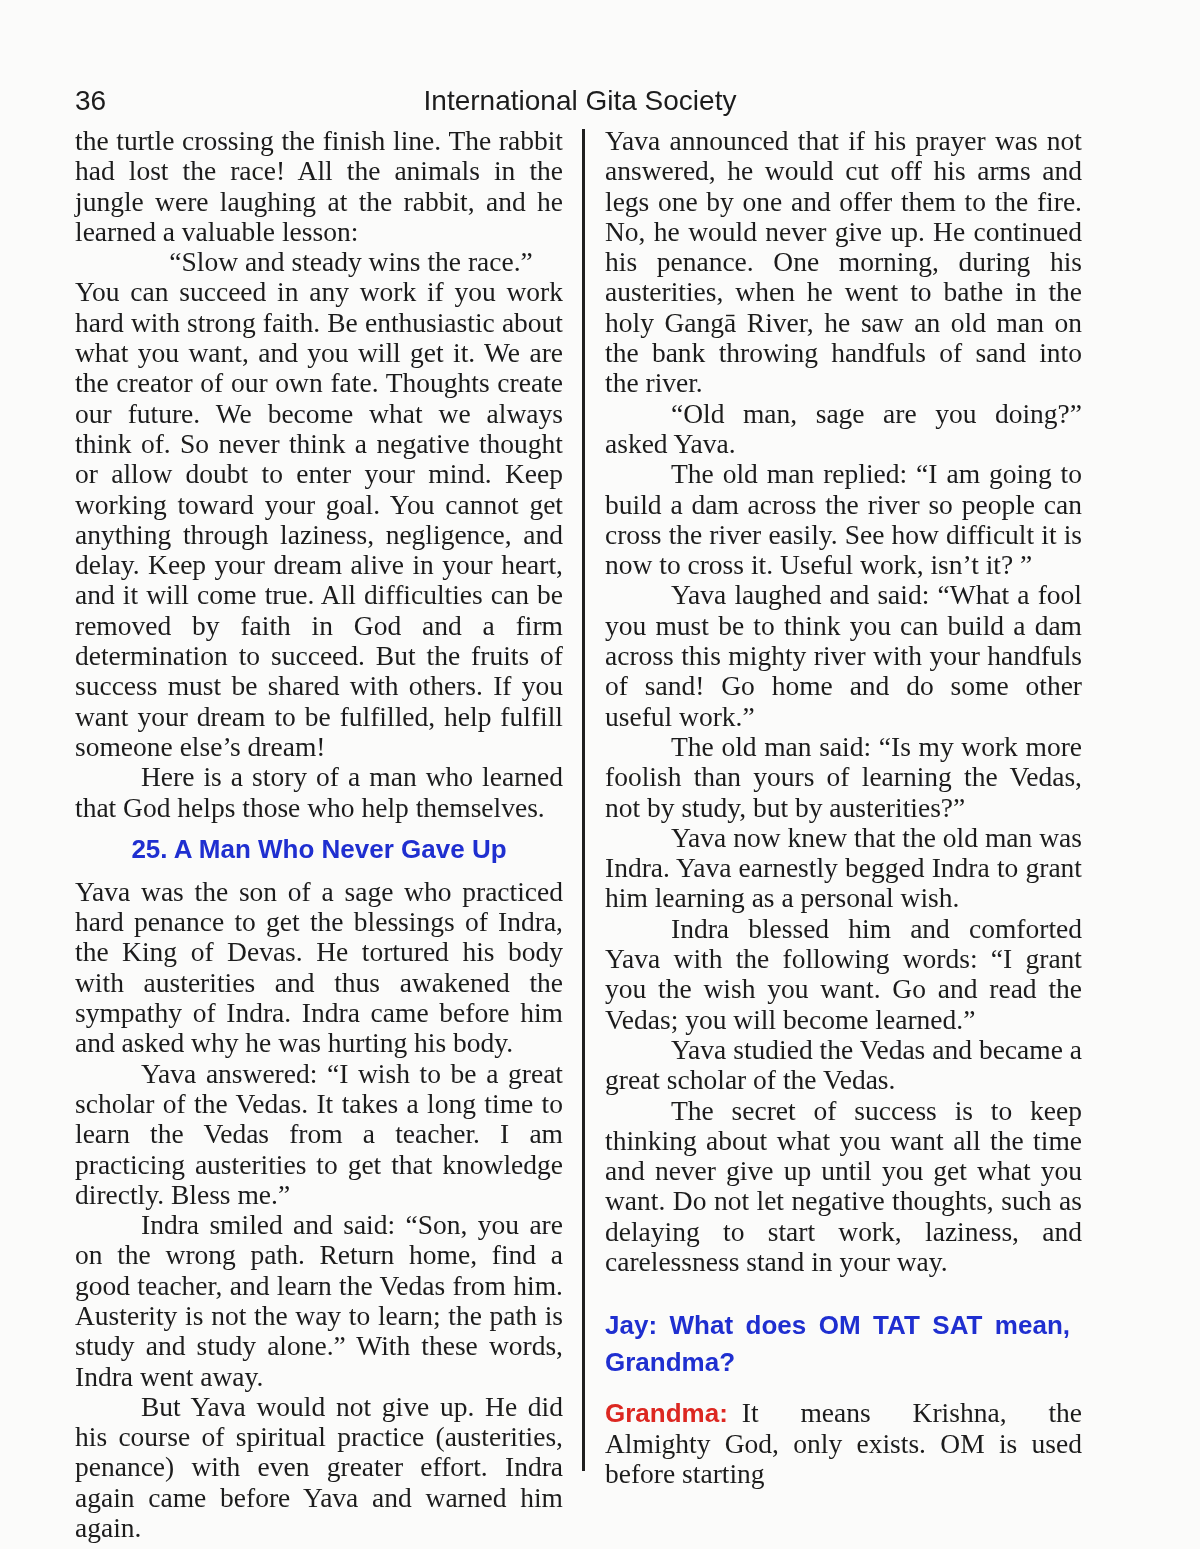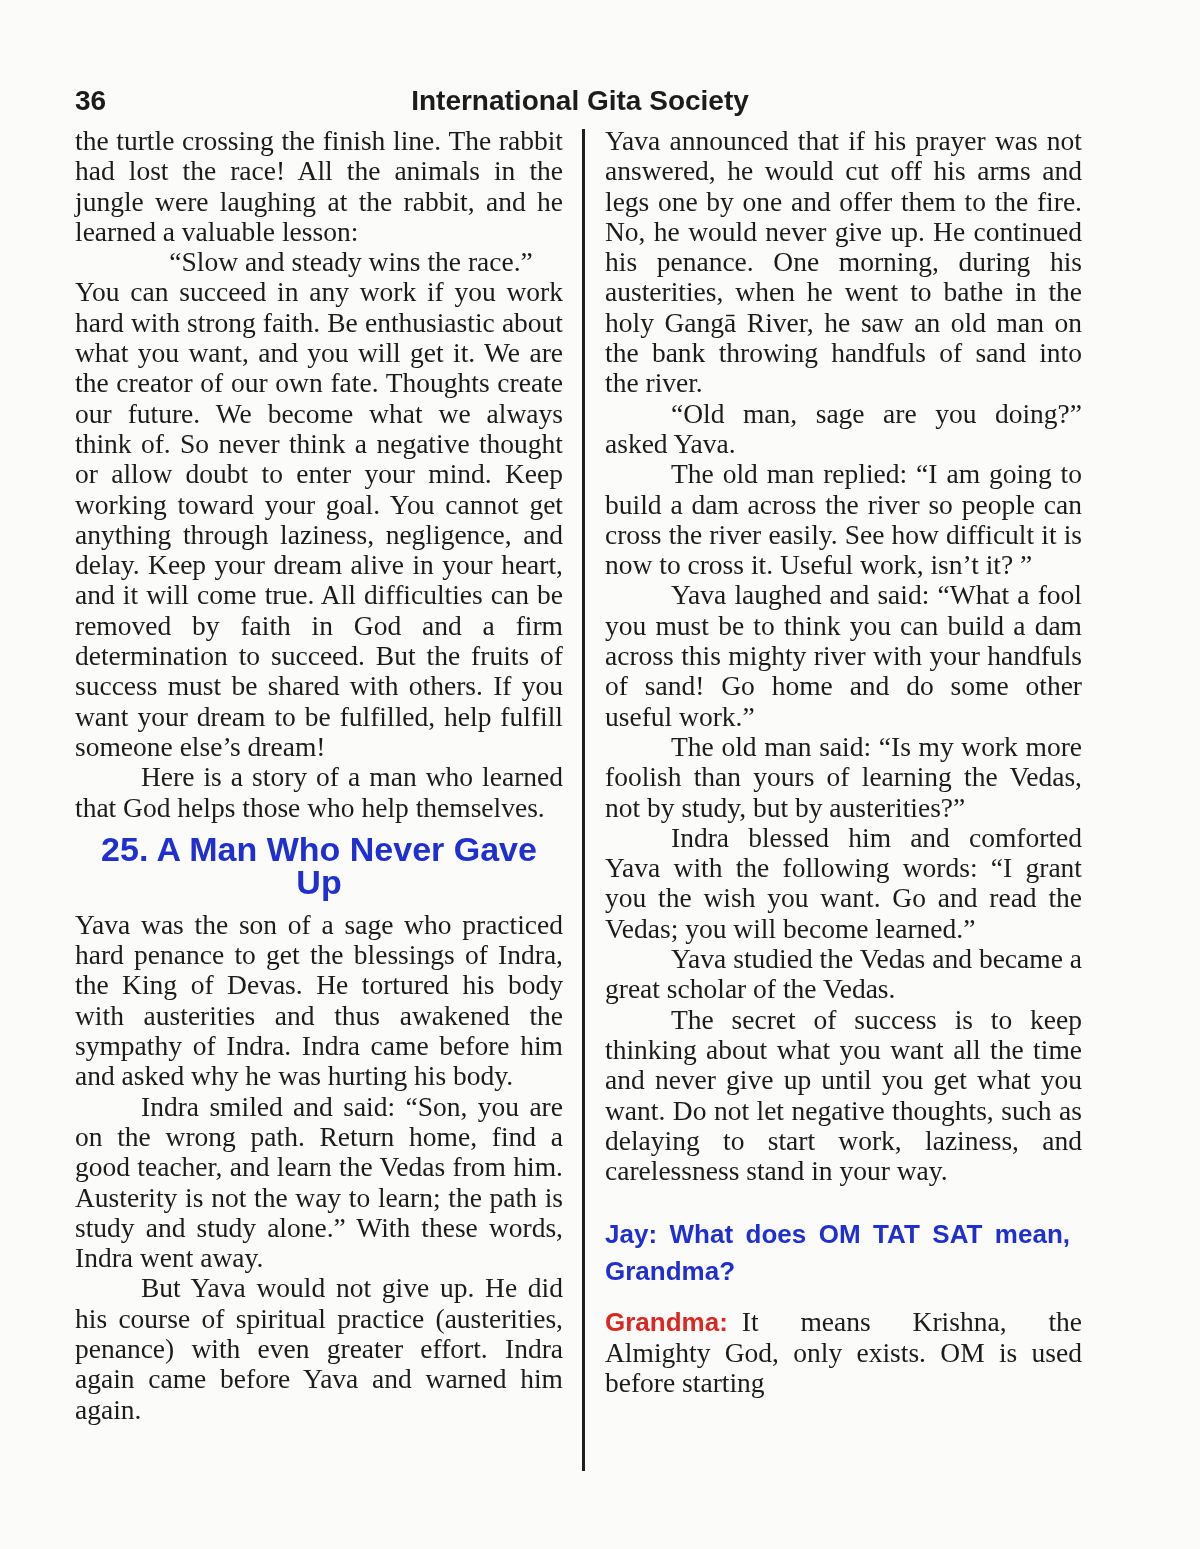--- a/index.html
+++ b/index.html
@@ -13,41 +13,41 @@
     position:relative;
     width:1200px;height:1549px;
     background:var(--paper);
     color:var(--ink);
     font-family:"Liberation Serif", serif;
     overflow:hidden;
   }
   .page-header{
     position:absolute;left:75px;top:84px;width:1010px;height:34px;
     font-family:"Liberation Sans", sans-serif;
-    font-weight:bold;font-size:28px;line-height:34px;
+    font-weight:normal;font-size:28px;line-height:34px;
   }
   .page-num{position:absolute;left:0;top:0;}
   .page-title{display:block;text-align:center;}
   .columns{
     position:absolute;left:75px;top:126px;
     display:flex;align-items:flex-start;
   }
   .col{font-size:27.5px;line-height:30.3px;text-align:justify;}
   .col-left{width:488px;}
   .divider{width:3px;height:1342px;background:#1f1f1f;margin-left:19px;margin-top:3px;}
   .col-right{width:477px;margin-left:20px;}
   p.body{margin:0;}
   p.indent{text-indent:66px;}
   p.quote-line{margin:0;text-indent:64px;text-align:center;}
   .gap-above{margin-top:25px;}
   h2{padding:0;}
   .story-heading{
     margin:10px 0 11px 0;
     font-family:"Liberation Sans", sans-serif;
-    font-weight:bold;font-size:34px;line-height:33px;
+    font-weight:bold;font-size:26px;line-height:33px;
     color:var(--blue);text-align:center;
   }
   .question-heading{
     margin:30px 12px 17px 0;
     font-family:"Liberation Sans", sans-serif;
     font-weight:bold;font-size:26px;line-height:37px;
     color:var(--blue);text-align:justify;
   }
   .speaker-label{
     font-family:"Liberation Sans", sans-serif;
@@ -68,32 +68,34 @@
 
   <div class="columns">
 
     <div class="col col-left">
       <p class="body">the turtle crossing the finish line. The rabbit had lost the race! All the animals in the jungle were laughing at the rabbit, and he learned a valuable lesson:</p>
       <p class="quote-line">“Slow and steady wins the race.”</p>
       <p class="body">You can succeed in any work if you work hard with strong faith. Be enthusiastic about what you want, and you will get it. We are the creator of our own fate. Thoughts create our future. We become what we always think of. So never think a negative thought or allow doubt to enter your mind. Keep working toward your goal. You cannot get anything through laziness, negligence, and delay. Keep your dream alive in your heart, and it will come true. All difficulties can be removed by faith in God and a firm determination to succeed. But the fruits of success must be shared with others. If you want your dream to be fulfilled, help fulfill someone else’s dream!</p>
       <p class="body indent">Here is a story of a man who learned that God helps those who help themselves.</p>
       <h2 class="story-heading">25. A Man Who Never Gave Up</h2>
       <p class="body">Yava was the son of a sage who practiced hard penance to get the blessings of Indra, the King of Devas. He tortured his body with austerities and thus awakened the sympathy of Indra. Indra came before him and asked why he was hurting his body.</p>
+      <p class="body indent gap-above">Yava answered: “I wish to be a great scholar of the Vedas. It takes a long time to learn the Vedas from a teacher. I am practicing austerities to get that knowledge directly. Bless me.”</p>
       <p class="body indent">Indra smiled and said: “Son, you are on the wrong path. Return home, find a good teacher, and learn the Vedas from him. Austerity is not the way to learn; the path is study and study alone.” With these words, Indra went away.</p>
       <p class="body indent">But Yava would not give up. He did his course of spiritual practice (austerities, penance) with even greater effort. Indra again came before Yava and warned him again.</p>
     </div>
 
     <div class="divider"></div>
 
     <div class="col col-right">
       <p class="body">Yava announced that if his prayer was not answered, he would cut off his arms and legs one by one and offer them to the fire. No, he would never give up. He continued his penance. One morning, during his austerities, when he went to bathe in the holy Gangā River, he saw an old man on the bank throwing handfuls of sand into the river.</p>
       <p class="body indent">“Old man, sage are you doing?” asked Yava.</p>
       <p class="body indent">The old man replied: “I am going to build a dam across the river so people can cross the river easily. See how difficult it is now to cross it. Useful work, isn’t it? ”</p>
       <p class="body indent">Yava laughed and said: “What a fool you must be to think you can build a dam across this mighty river with your handfuls of sand! Go home and do some other useful work.”</p>
       <p class="body indent">The old man said: “Is my work more foolish than yours of learning the Vedas, not by study, but by austerities?”</p>
+      <p class="body indent">Yava now knew that the old man was Indra. Yava earnestly begged Indra to grant him learning as a personal wish.</p>
       <p class="body indent">Indra blessed him and comforted Yava with the following words: “I grant you the wish you want. Go and read the Vedas; you will become learned.”</p>
       <p class="body indent">Yava studied the Vedas and became a great scholar of the Vedas.</p>
       <p class="body indent">The secret of success is to keep thinking about what you want all the time and never give up until you get what you want. Do not let negative thoughts, such as delaying to start work, laziness, and carelessness stand in your way.</p>
       <h2 class="question-heading">Jay: What does OM TAT SAT mean, Grandma?</h2>
       <p class="body"><span class="speaker-label">Grandma:</span><span>It means Krishna, the Almighty God, only exists. OM is used before starting</span></p>
     </div>
 
   </div>
 </div>
 

